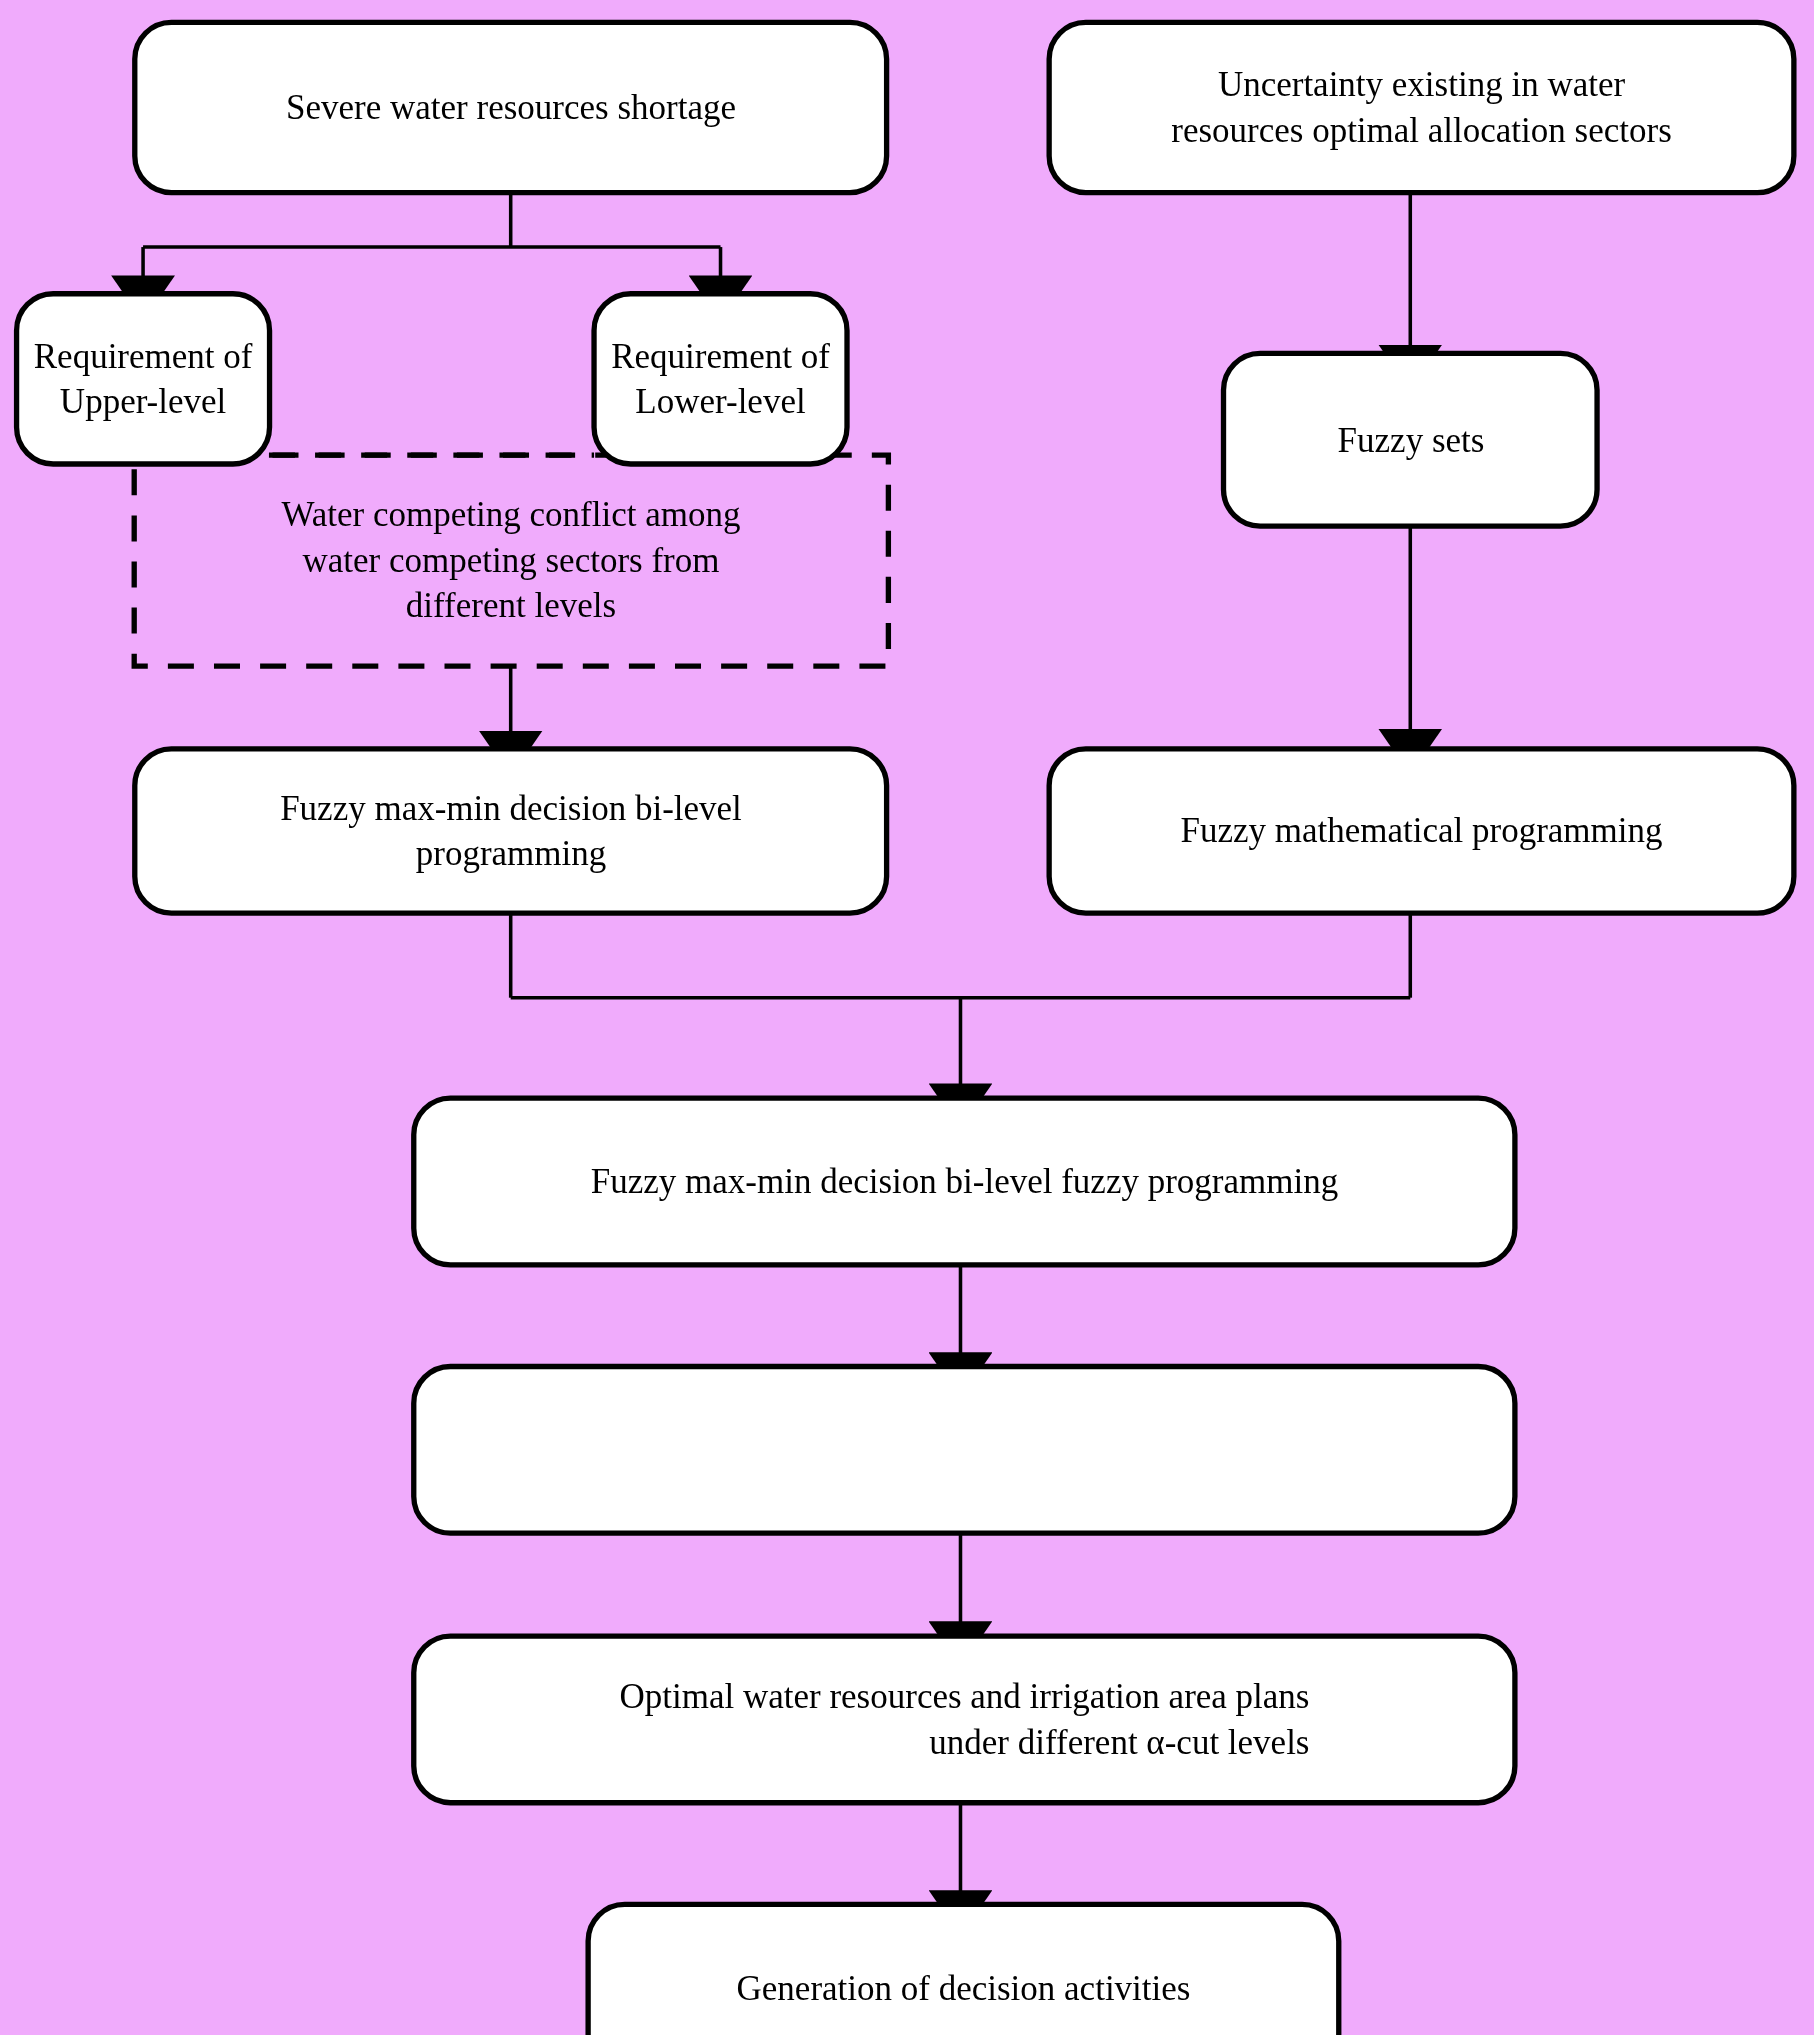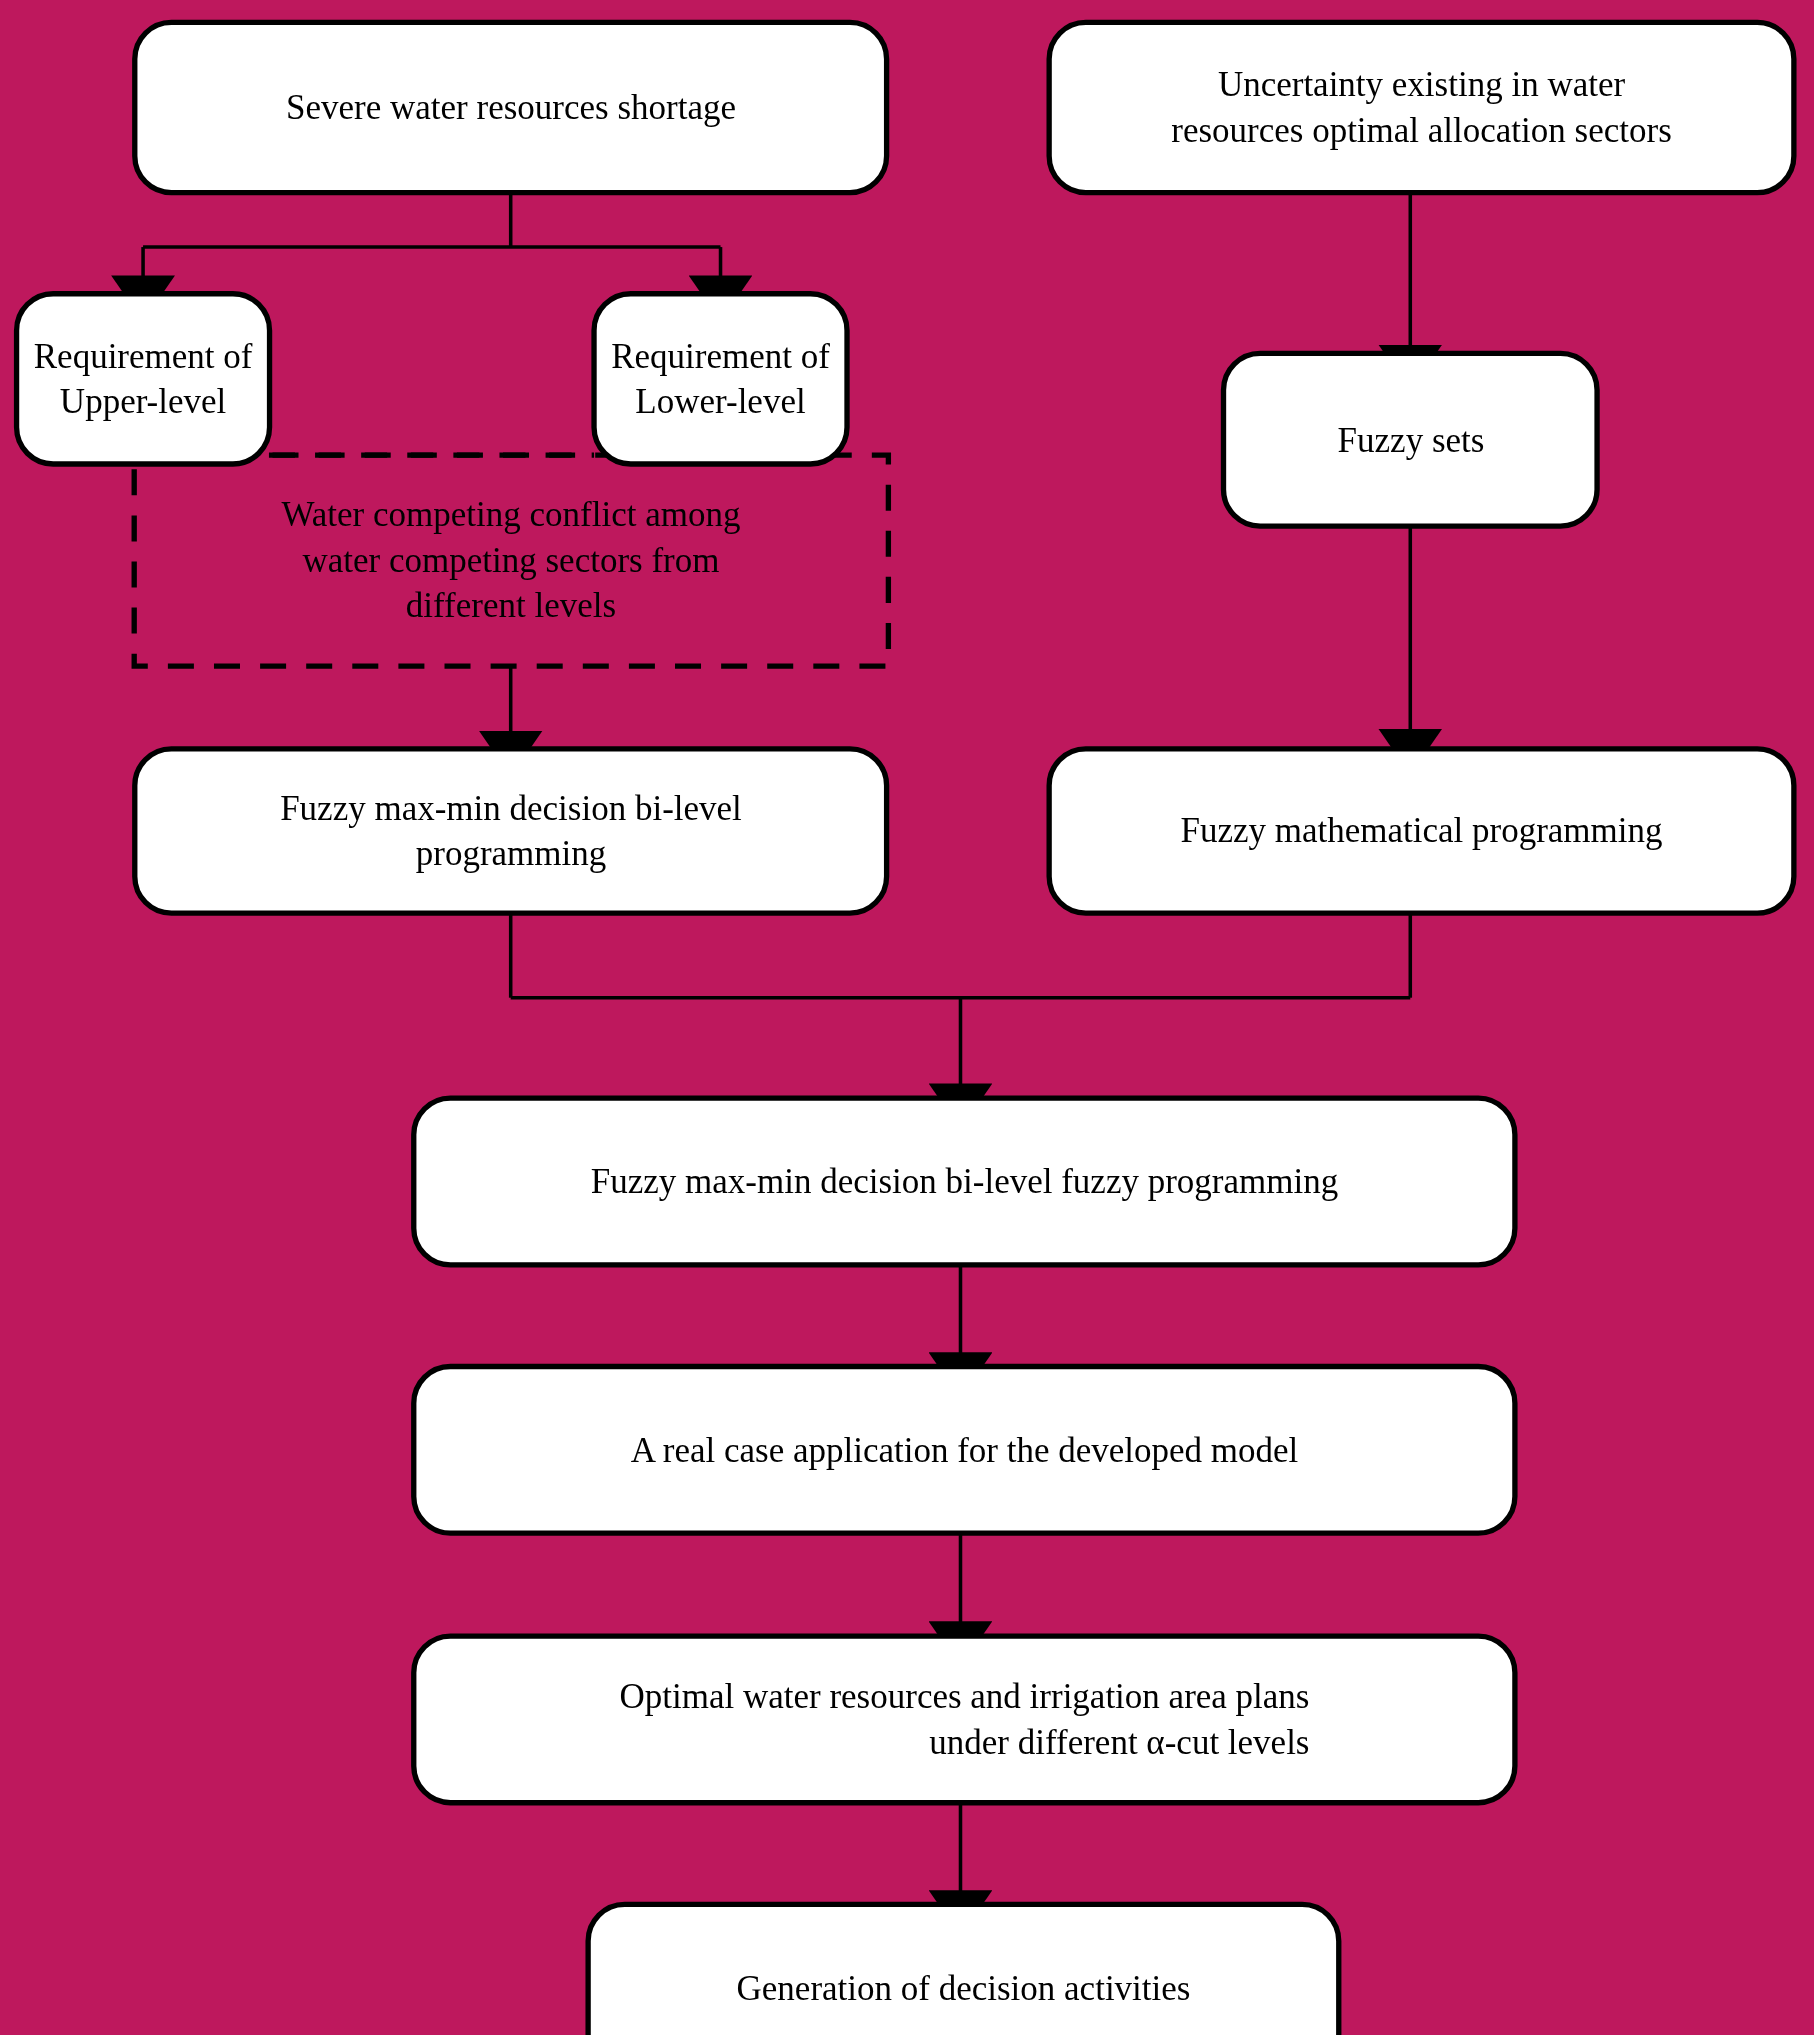--- a/index.html
+++ b/index.html
@@ -4,21 +4,21 @@
 <style>
   html, body {
     margin: 0;
     padding: 0;
     background: #ffffff;
   }
   #stage {
     position: relative;
     width: 1814px;
     height: 2035px;
-    background: #be185d;
+    background: #f0abfc;
     overflow: hidden;
     font-family: "Liberation Serif", "DejaVu Serif", serif;
   }
   svg.flow {
     position: absolute;
     left: 0;
     top: 0;
     width: 1814px;
     height: 2035px;
   }
@@ -147,21 +147,20 @@
 water competing sectors from
 different levels</div>
 
   <div class="node-label" style="left:135px; top:749px; width:752px; height:164px;">Fuzzy max-min decision bi-level
 programming</div>
 
   <div class="node-label" style="left:414px; top:1098px; width:1101px; height:167px;">Fuzzy max-min decision bi-level fuzzy programming</div>
 
   <div class="node-label" style="left:1049px; top:749px; width:745px; height:164px;">Fuzzy mathematical programming</div>
 
-  <div class="node-label" style="left:414px; top:1367px; width:1101px; height:167px;">A real case application for the developed model</div>
 
   <div class="node-label" style="left:414px; top:1636px; width:1101px; height:167px;text-align:right;">Optimal water resources and irrigation area plans
 under different α-cut levels</div>
 
   <div class="node-label" style="left:588px; top:1905px; width:751px; height:167px;">Generation of decision activities</div>
 
 </div>
 
 
 </body></html>

